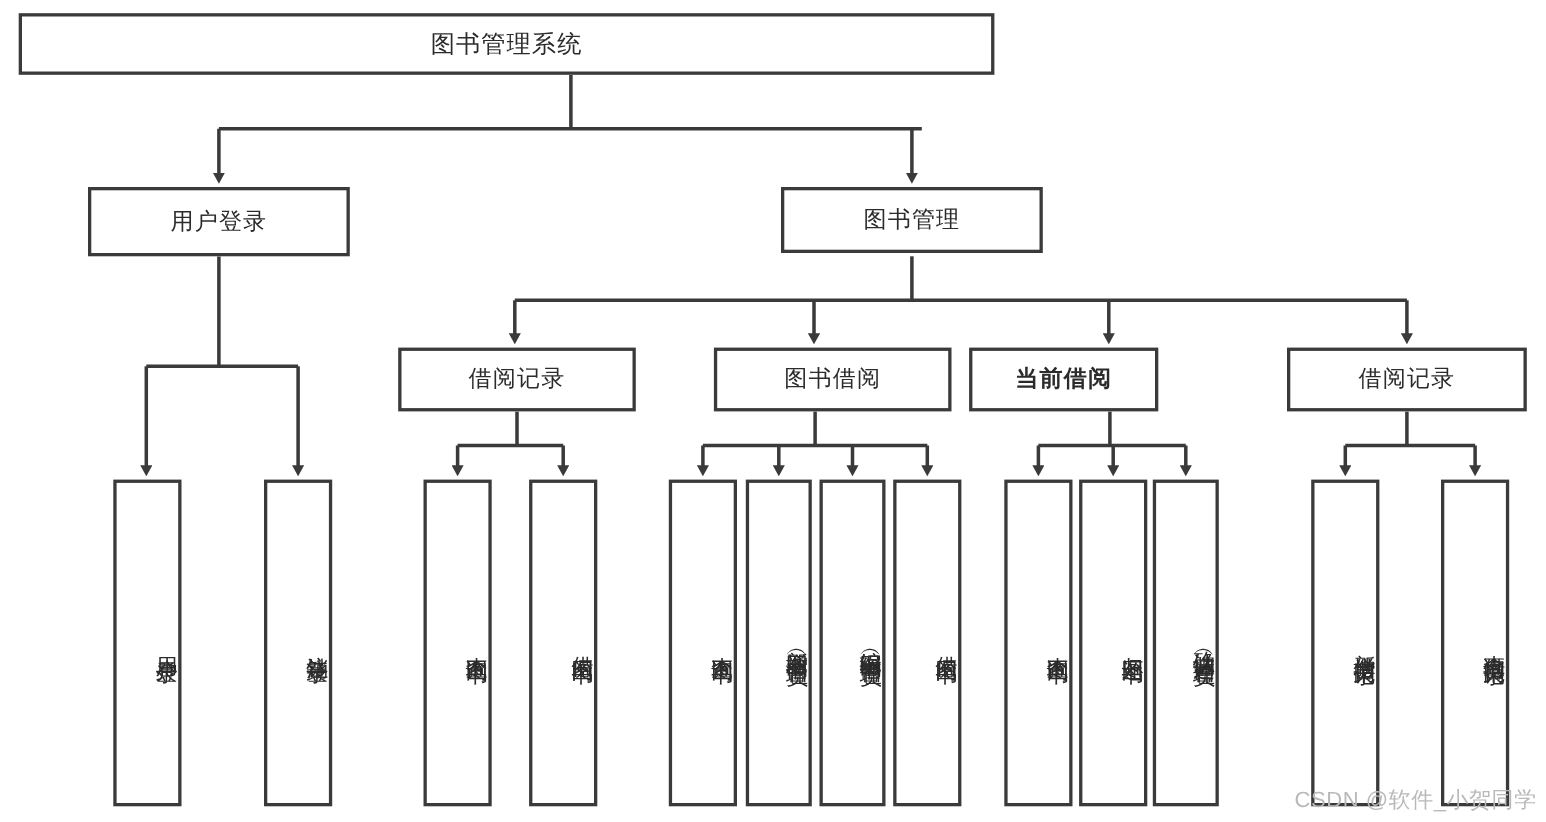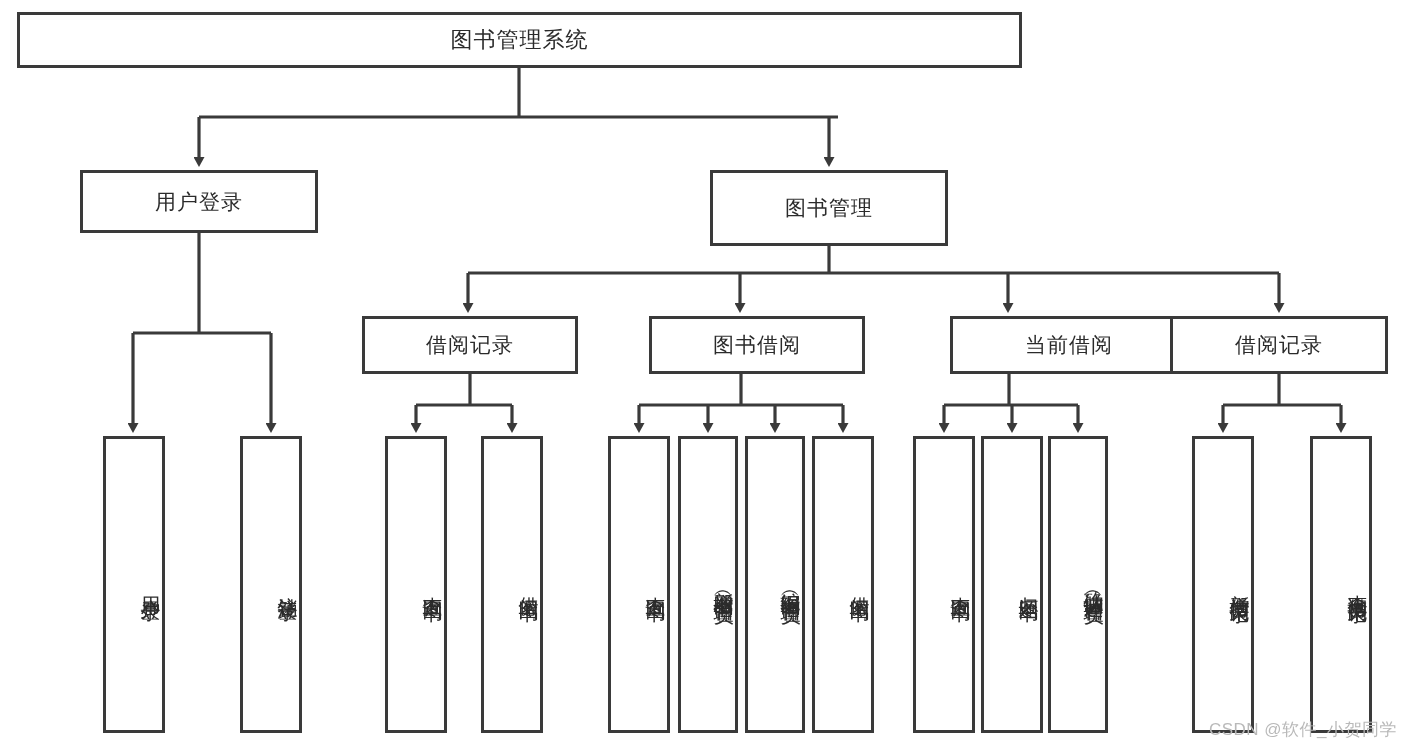--- a/index.html
+++ b/index.html
@@ -48,21 +48,21 @@
     align-items: flex-start;
     justify-content: center;
   }
   .node.root {
     font-size: 22px;
   }
   #watermark {
     position: absolute;
     right: 8px;
     bottom: 6px;
-    font-size: 17px;
+    font-size: 20px;
     color: #b9b9b9;
     letter-spacing: 0.5px;
     z-index: 3;
     white-space: nowrap;
   }
 </style>
 </head>
 <body>
 
 <div id="canvas">
@@ -110,38 +110,38 @@
       <path d="M1012,405 L1012,424" marker-end="url(#arrow)"></path>
       <path d="M1078,405 L1078,424" marker-end="url(#arrow)"></path>
 
       <path d="M1279,374 L1279,405"></path>
       <path d="M1223,405 L1341,405"></path>
       <path d="M1223,405 L1223,424" marker-end="url(#arrow)"></path>
       <path d="M1341,405 L1341,424" marker-end="url(#arrow)"></path>
     </g>
   </svg>
 
-  <div class="node root" style="left:17px; top:12px; width:1005px; height:56px;">
+  <div class="node root" style="left:17px; top:12px; width:887px; height:56px;">
     <span>图书管理系统</span>
   </div>
 
   <div class="node" style="left:80px; top:170px; width:238px; height:63px;">
     <span>用户登录</span>
   </div>
-  <div class="node" style="left:710px; top:170px; width:238px; height:76px;">
+  <div class="node" style="left:710px; top:170px; width:238px; height:60px;">
     <span>图书管理</span>
   </div>
 
   <div class="node" style="left:362px; top:316px; width:216px; height:58px;">
     <span>借阅记录</span>
   </div>
   <div class="node" style="left:633px; top:316px; width:216px; height:58px;margin-left:16px;">
     <span>图书借阅</span>
   </div>
-  <div class="node" style="left:950px; top:316px; width:238px; height:58px;">
+  <div class="node" style="left:881px; top:316px; width:172px; height:58px;font-weight:bold;">
     <span>当前借阅</span>
   </div>
   <div class="node" style="left:1170px; top:316px; width:218px; height:58px;justify-content:center;">
     <span>借阅记录</span>
   </div>
 
   <div class="node vertical" style="left:103px; top:436px; width:62px; height:297px;">
     <span>用户登录</span>
   </div>
   <div class="node vertical" style="left:240px; top:436px; width:62px; height:297px;">

